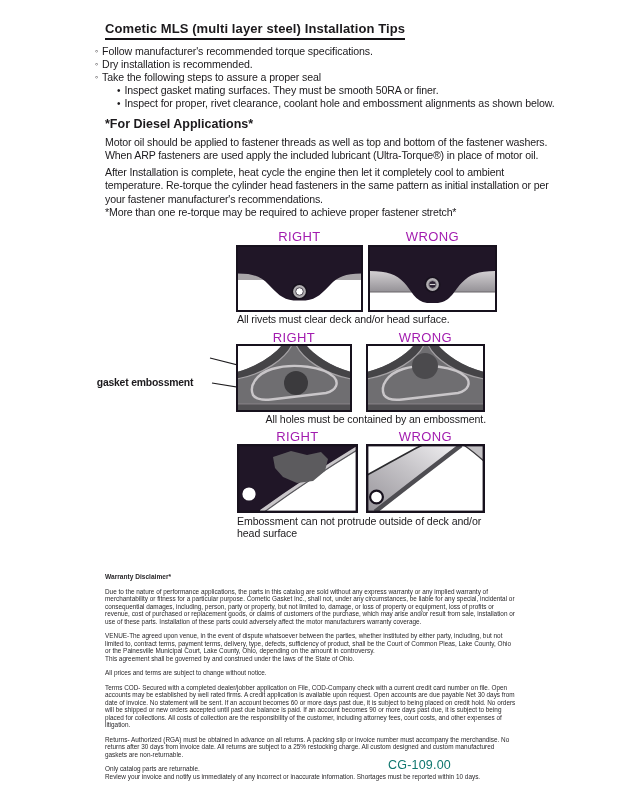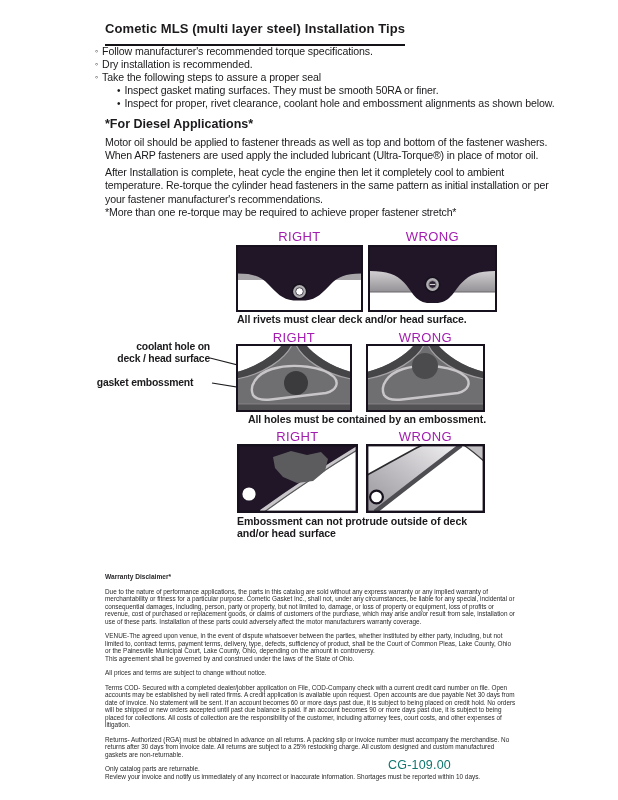--- a/index.html
+++ b/index.html
@@ -7,41 +7,41 @@
     width:618px;height:800px;background:#ffffff;position:relative;
     font-family:"Liberation Sans", sans-serif;color:#1c1a1d;
     -webkit-font-smoothing:antialiased;
   }
   .page{position:absolute;inset:0;background:#fff;overflow:hidden;}
 
   
   .title{
     position:absolute;left:105px;top:21px;margin:0;
     font-size:13px;font-weight:bold;letter-spacing:.1px;
-    border-bottom:2px solid #141216;padding-bottom:8px;
+    border-bottom:2px solid #141216;padding-bottom:2px;
   }
 
   
   .tips{position:absolute;left:95px;top:45px;font-size:10.6px;letter-spacing:-.1px;}
   .tip{display:flex;align-items:flex-start;line-height:13px;white-space:nowrap;}
   .tip .m1{font-size:9px;line-height:13px;margin-right:4px;}
   .tip.sub{padding-left:22px;}
   .tip .m2{font-size:10px;line-height:13px;margin-right:4px;}
 
   
   .diesel-h{position:absolute;left:105px;top:117px;margin:0;font-size:12.5px;font-weight:bold;}
   .body-p{position:absolute;left:105px;margin:0;width:446px;
     font-size:10.6px;line-height:13.4px;letter-spacing:-.15px;}
   .p1{top:136px;}
   .p2{top:166px;}
   .p3{top:206px;white-space:nowrap;}
 
   
   .fig-label{position:absolute;font-size:13px;letter-spacing:.4px;text-align:center;color:#a21caf;}
-  .fig-caption{position:absolute;font-size:10.6px;font-weight:bold;letter-spacing:-.1px;line-height:12px;}
+  .fig-caption{position:absolute;font-size:10.6px;font-weight:normal;letter-spacing:-.1px;line-height:12px;}
   .panel{position:absolute;}
   .panel svg{display:block;}
 
   
   .anno{position:absolute;font-size:10.4px;font-weight:bold;letter-spacing:-.2px;
     text-align:right;line-height:11.5px;}
   .leader{position:absolute;}
 
   
   .disclaimer{position:absolute;left:105px;top:573px;width:413px;
@@ -120,24 +120,20 @@
       <line x1="61.7" y1="39.5" x2="67.3" y2="39.5" stroke="#d5d2d5" stroke-width="1.1"></line>
       <rect x="1" y="1" width="127" height="65" fill="none" stroke="#17111d" stroke-width="2"></rect>
     </svg>
   </div>
 
   <div class="fig-caption" style="left:237px;top:313px;">All rivets must clear deck and/or head surface.</div>
 
   <div class="fig-label" style="left:236px;top:330px;width:116px;">RIGHT</div>
   <div class="fig-label" style="left:366px;top:330px;width:119px;">WRONG</div>
 
-  <div class="anno" style="left:100px;top:341px;width:110px;">
-    <div>coolant hole on</div>
-    <div>deck / head surface</div>
-  </div>
   <div class="anno" style="left:80px;top:377px;width:130px;text-align:center;">gasket embossment</div>
 
   <svg class="leader" style="left:205px;top:350px;" width="95" height="48" viewBox="0 0 95 48">
     <line x1="5" y1="8" x2="88" y2="29" stroke="#1c1a1d" stroke-width="1.2"></line>
     <line x1="7" y1="33" x2="57" y2="41" stroke="#1c1a1d" stroke-width="1.2"></line>
   </svg>
 
   <div class="panel" style="left:236px;top:344px;">
     <svg width="116" height="68" viewBox="0 0 116 68">
       <rect x="1" y="1" width="114" height="66" fill="#6f6e71"></rect>

